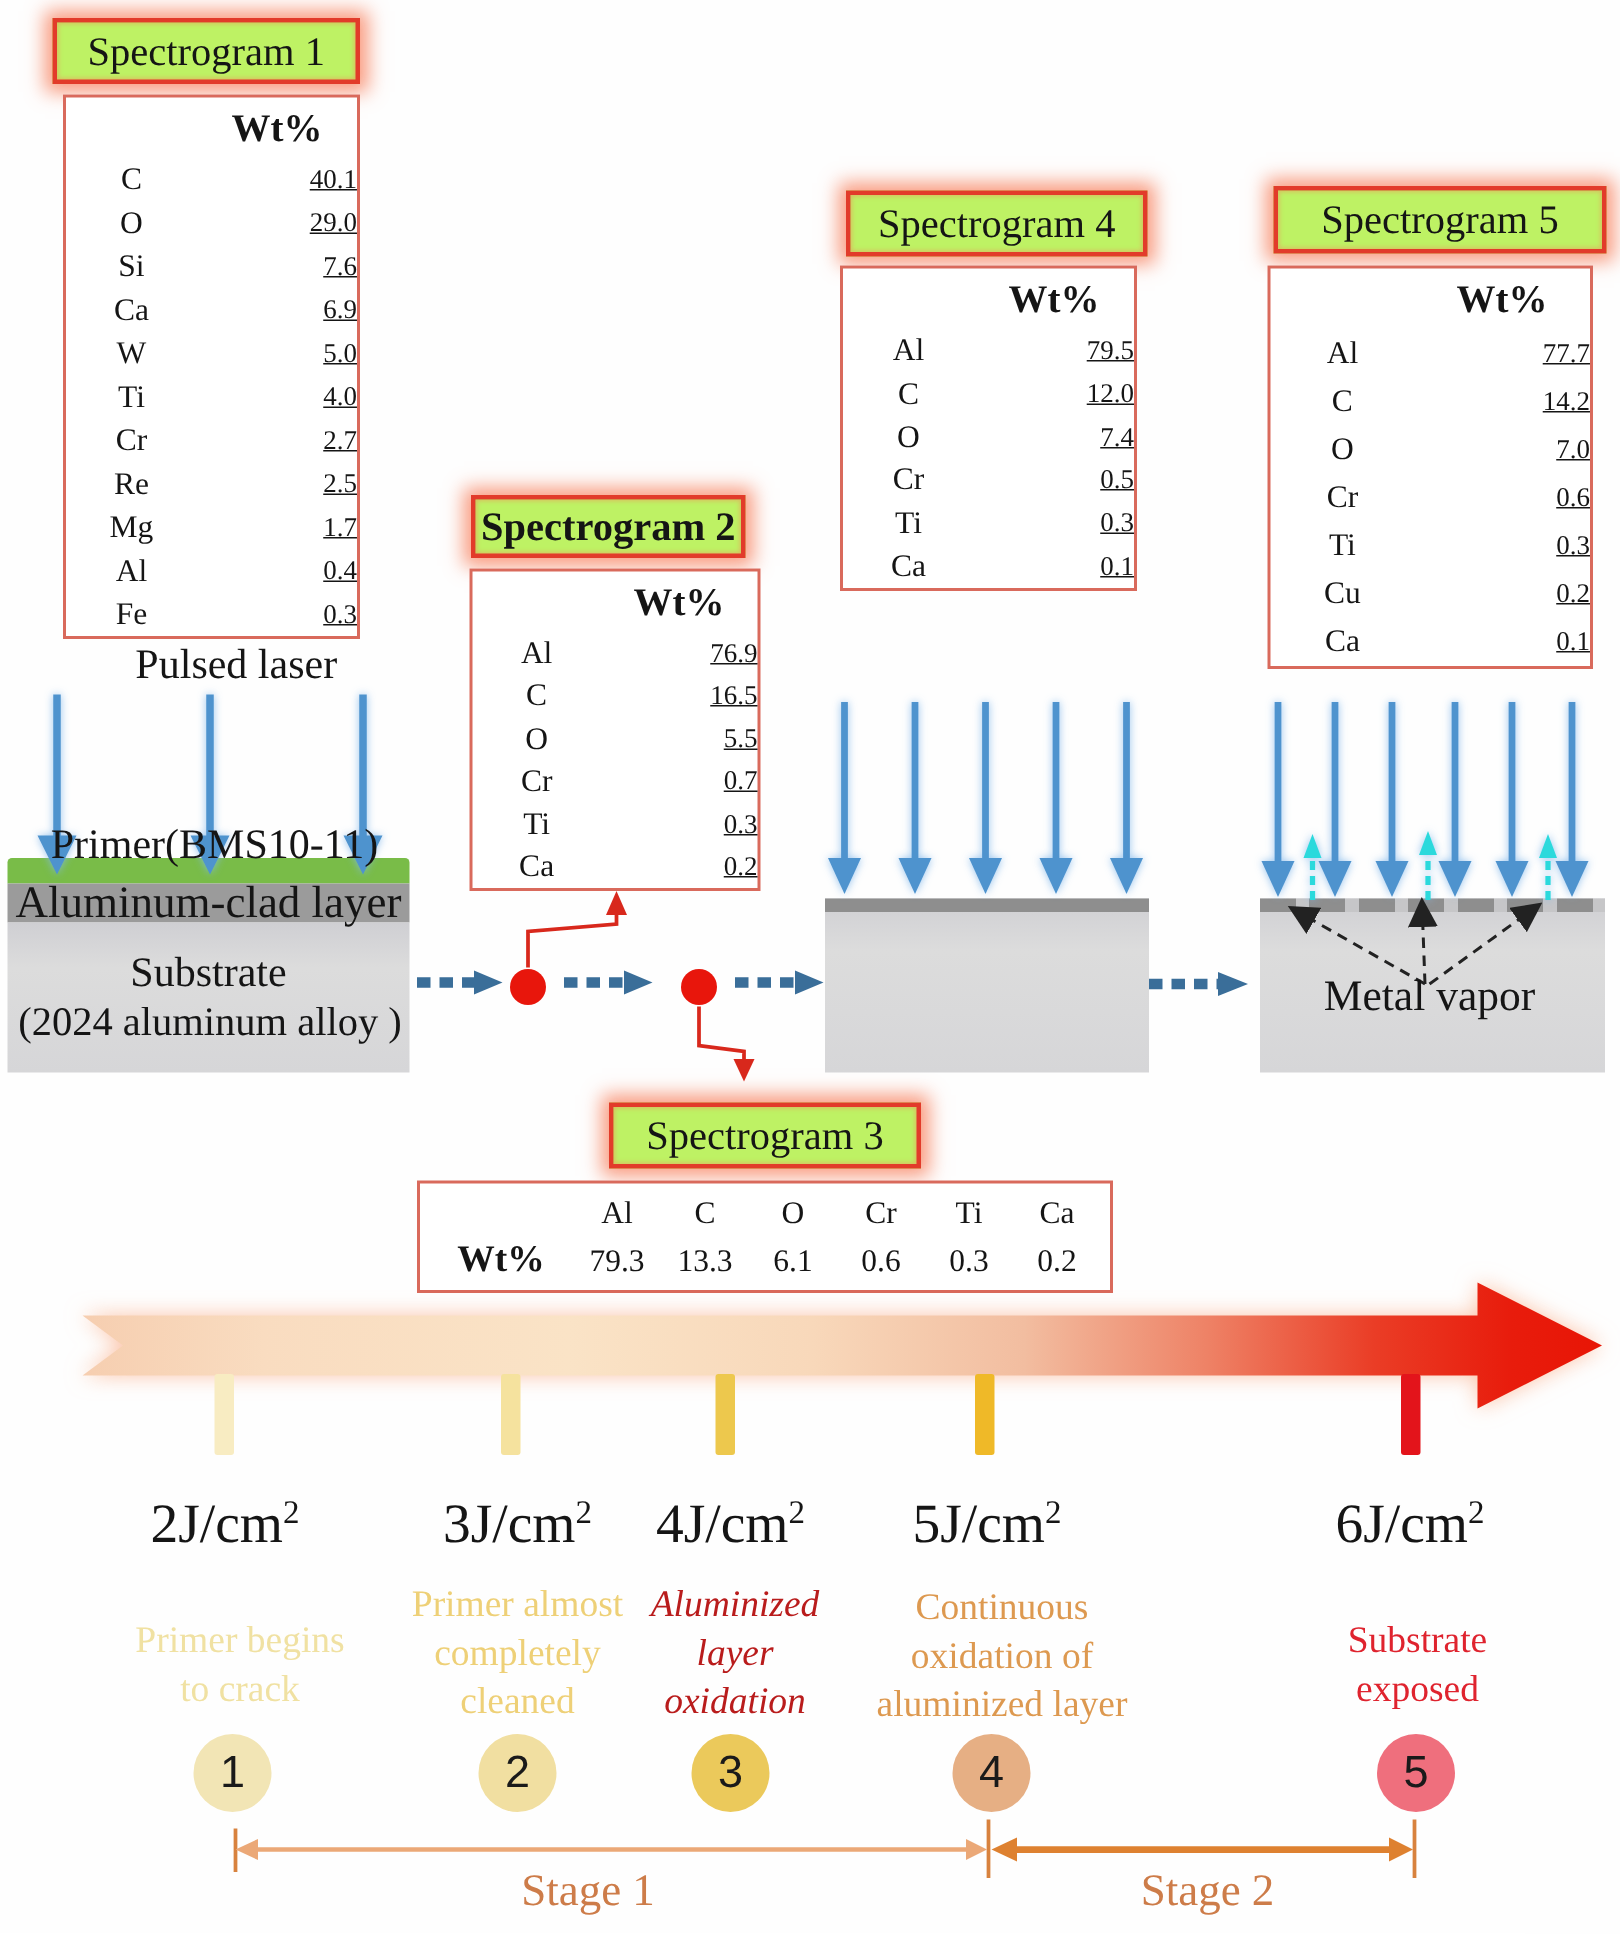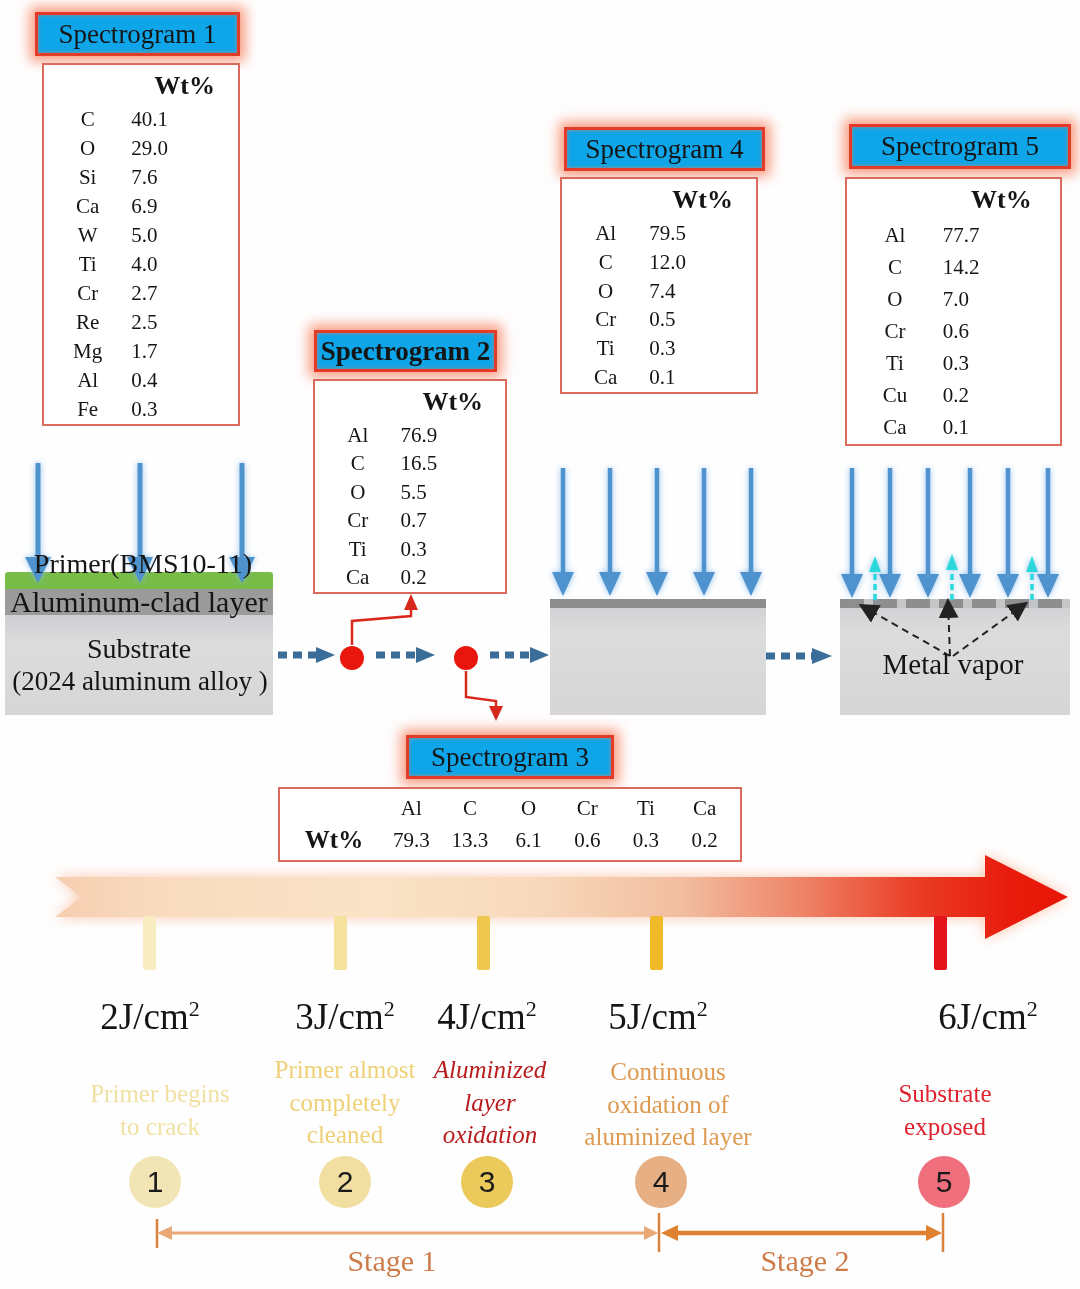--- a/index.html
+++ b/index.html
@@ -2,31 +2,31 @@
 <html><head>
 <meta charset="utf-8">
 <style>
   html,body{margin:0;padding:0;background:#ffffff;}
   .fig{position:relative;width:1080px;height:1289px;background:#fefefe;overflow:hidden;
        font-family:"Liberation Serif","DejaVu Serif",serif;color:#151515;}
   .abs{position:absolute;}
 
   
   .spec-title{position:absolute;display:flex;align-items:center;justify-content:center;
-    background:#0ea5e9;border:3px solid #e23b2a;
+    background:#bef264;border:3px solid #e23b2a;
     box-shadow:0 0 12px 5px rgba(248,128,92,.8),0 0 3px 1px rgba(248,128,92,.45) inset;
     font-size:27px;white-space:nowrap;}
 
   
   .spec-table{position:absolute;background:#fff;border:2px solid #d96a5c;
     display:flex;flex-direction:column;padding-top:4px;}
   .wt-header{font-size:26px;font-weight:bold;text-align:center;margin-left:45%;width:55%;padding:2px 0 4px;}
   .trow{display:grid;grid-template-columns:45% 55%;flex:1;align-items:center;}
   .tel{text-align:center;font-size:21px;}
-  .twt{text-align:left;font-size:21px;}
+  .twt{text-align:right;font-size:18px;text-decoration:underline;}
 
   
   .s3-table{position:absolute;background:#fff;border:2px solid #d96a5c;
     display:grid;grid-template-columns:96px repeat(6,1fr);grid-template-rows:1fr 1fr;
     align-items:center;padding:4px 6px;}
   .s3-cell{text-align:center;font-size:21px;}
   .s3-wt{font-size:25px;font-weight:bold;text-align:center;}
 
   
   .layer{position:absolute;}
@@ -209,20 +209,21 @@
     <span class="s3-cell">Ca</span>
     <span class="s3-wt">Wt%</span>
     <span class="s3-cell">79.3</span>
     <span class="s3-cell">13.3</span>
     <span class="s3-cell">6.1</span>
     <span class="s3-cell">0.6</span>
     <span class="s3-cell">0.3</span>
     <span class="s3-cell">0.2</span>
   </div>
 
+  <div class="layer-label" style="left:60px;top:428px;width:195px;font-size:28px;">Pulsed laser</div>
 
   <svg class="laser-svg" style="left:0;top:455px;" width="290" height="135" viewBox="0 0 290 135">
     <g stroke="#4e93ce" stroke-width="5" fill="#4e93ce">
       <line x1="38" y1="8" x2="38" y2="104"></line>
         <polygon points="25,102 51,102 38,128" stroke="none"></polygon>
       <line x1="140" y1="8" x2="140" y2="104"></line>
         <polygon points="127,102 153,102 140,128" stroke="none"></polygon>
       <line x1="242" y1="8" x2="242" y2="104"></line>
         <polygon points="229,102 255,102 242,128" stroke="none"></polygon>
     </g>
@@ -343,21 +344,21 @@
   <div class="tick" style="left: 143px; top: 916px; background: rgb(248, 236, 194);"></div>
   <div class="tick" style="left: 334px; top: 916px; background: rgb(245, 226, 158);"></div>
   <div class="tick" style="left: 477px; top: 916px; background: rgb(237, 200, 77);"></div>
   <div class="tick" style="left: 650px; top: 916px; background: rgb(239, 185, 40);"></div>
   <div class="tick" style="left: 934px; top: 916px; background: rgb(227, 20, 27);"></div>
 
   <div class="fluence" style="left:150px;top:995px;"><span>2J/cm</span><sup>2</sup></div>
   <div class="fluence" style="left:345px;top:995px;"><span>3J/cm</span><sup>2</sup></div>
   <div class="fluence" style="left:487px;top:995px;"><span>4J/cm</span><sup>2</sup></div>
   <div class="fluence" style="left:658px;top:995px;"><span>5J/cm</span><sup>2</sup></div>
-  <div class="fluence" style="left:940px;top:995px;margin-left:48px;"><span>6J/cm</span><sup>2</sup></div>
+  <div class="fluence" style="left:940px;top:995px;"><span>6J/cm</span><sup>2</sup></div>
 
   <div class="pt-desc" style="left: 160px; top: 1078px; color: rgb(240, 225, 162);">Primer begins
 to crack</div>
   <div class="pt-desc" style="left: 345px; top: 1054px; color: rgb(238, 208, 119);">Primer almost
 completely
 cleaned</div>
   <div class="pt-desc" style="left: 490px; top: 1054px; color: #b91c1c; font-style: italic;">Aluminized
 layer
 oxidation</div>
   <div class="pt-desc" style="left: 668px; top: 1056px; color: rgb(221, 153, 80);">Continuous

